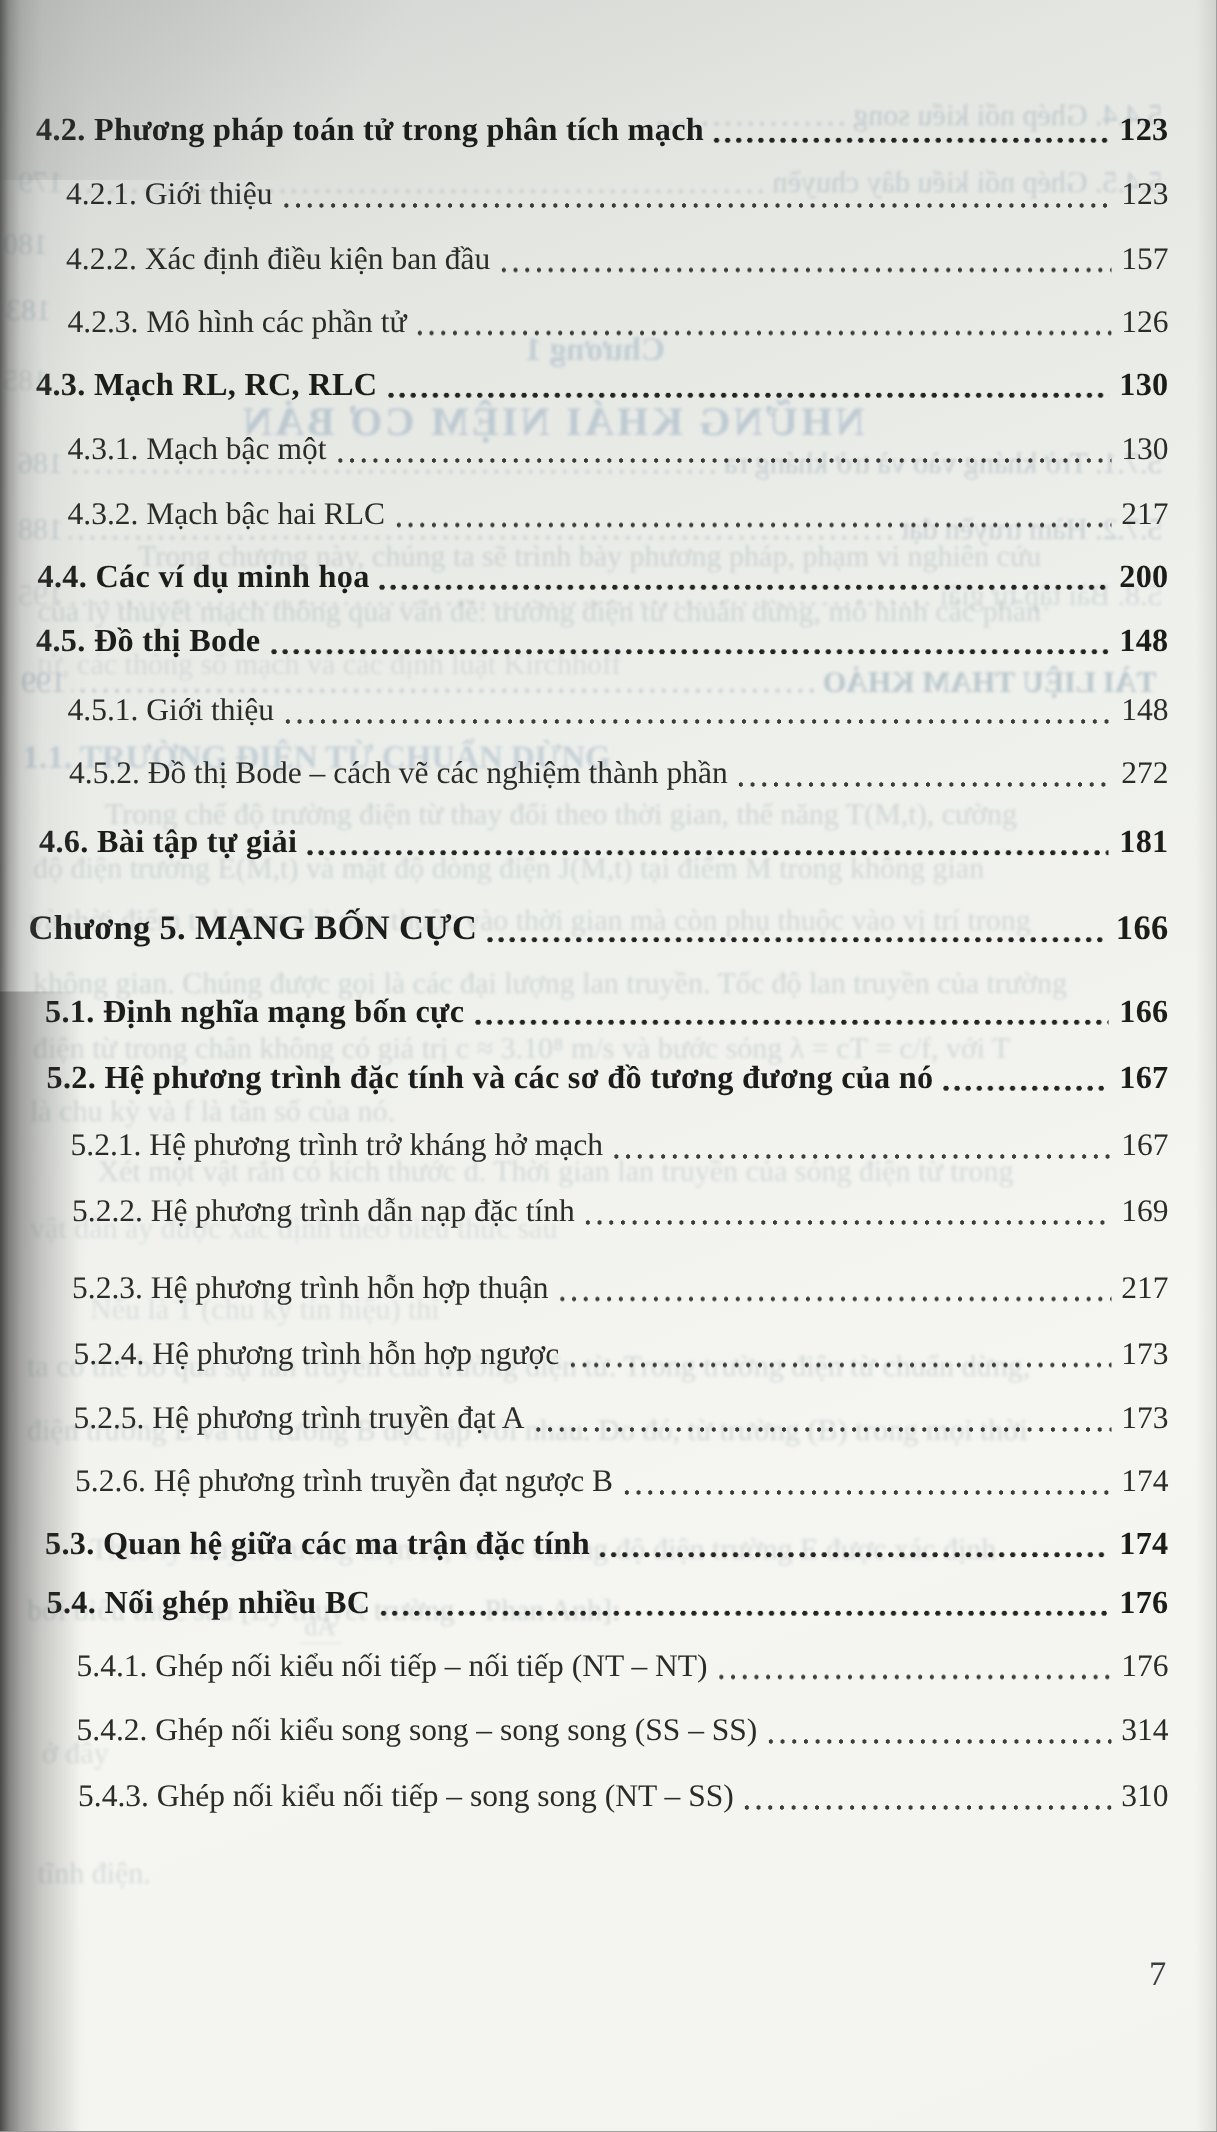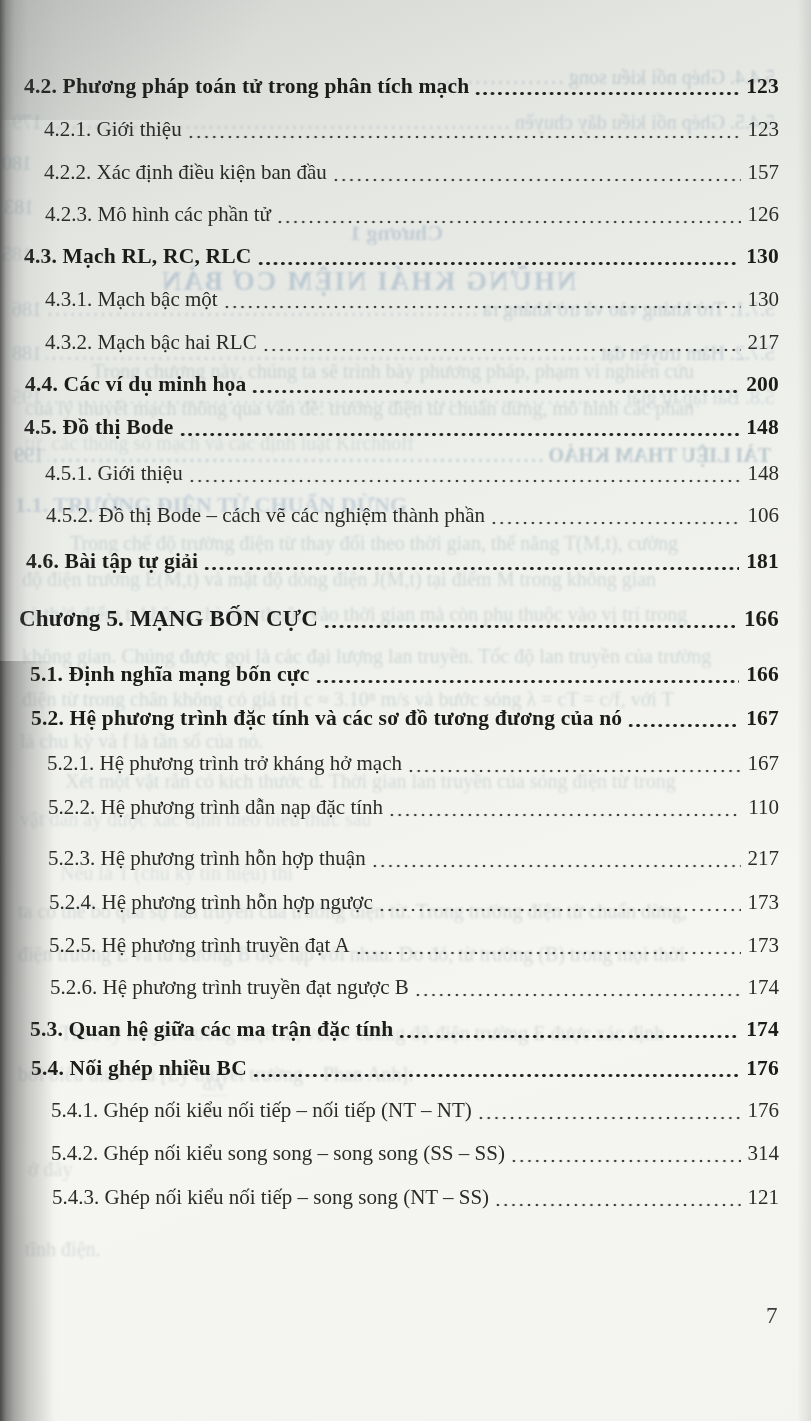--- a/index.html
+++ b/index.html
@@ -190,21 +190,21 @@
       <span class="pg">148</span>
   </div>
   <div class="row n" style="top:458px;left:45px">
     <span class="lbl">4.5.1. Giới thiệu</span>
       <span class="dots"></span>
       <span class="pg">148</span>
   </div>
   <div class="row n" style="top:500px;left:46px">
     <span class="lbl">4.5.2. Đồ thị Bode – cách vẽ các nghiệm thành phần</span>
       <span class="dots"></span>
-      <span class="pg">106</span>
+      <span class="pg">272</span>
   </div>
   <div class="row b" style="top:546px;left:26px">
     <span class="lbl">4.6. Bài tập tự giải</span>
       <span class="dots"></span>
       <span class="pg">181</span>
   </div>
   <div class="row b ch" style="top:604px;left:19px">
     <span class="lbl">Chương 5. MẠNG BỐN CỰC</span>
       <span class="dots"></span>
       <span class="pg">166</span>
@@ -220,21 +220,21 @@
       <span class="pg">167</span>
   </div>
   <div class="row n" style="top:748px;left:47px">
     <span class="lbl">5.2.1. Hệ phương trình trở kháng hở mạch</span>
       <span class="dots"></span>
       <span class="pg">167</span>
   </div>
   <div class="row n" style="top:792px;left:48px">
     <span class="lbl">5.2.2. Hệ phương trình dẫn nạp đặc tính</span>
       <span class="dots"></span>
-      <span class="pg">110</span>
+      <span class="pg">169</span>
   </div>
   <div class="row n" style="top:843px;left:48px">
     <span class="lbl">5.2.3. Hệ phương trình hỗn hợp thuận</span>
       <span class="dots"></span>
       <span class="pg">217</span>
   </div>
   <div class="row n" style="top:887px;left:49px">
     <span class="lbl">5.2.4. Hệ phương trình hỗn hợp ngược</span>
       <span class="dots"></span>
       <span class="pg">173</span>
@@ -265,21 +265,21 @@
       <span class="pg">176</span>
   </div>
   <div class="row n" style="top:1138px;left:51px">
     <span class="lbl">5.4.2. Ghép nối kiểu song song – song song (SS – SS)</span>
       <span class="dots"></span>
       <span class="pg">314</span>
   </div>
   <div class="row n" style="top:1182px;left:52px">
     <span class="lbl">5.4.3. Ghép nối kiểu nối tiếp – song song (NT – SS)</span>
       <span class="dots"></span>
-      <span class="pg">121</span>
+      <span class="pg">310</span>
   </div>
 
   <div class="pagenum">7</div>
 
   <div class="spine"></div>
   <div class="spine-low"></div>
   <div class="corner-top"></div>
 </div>
 
 </body></html>

